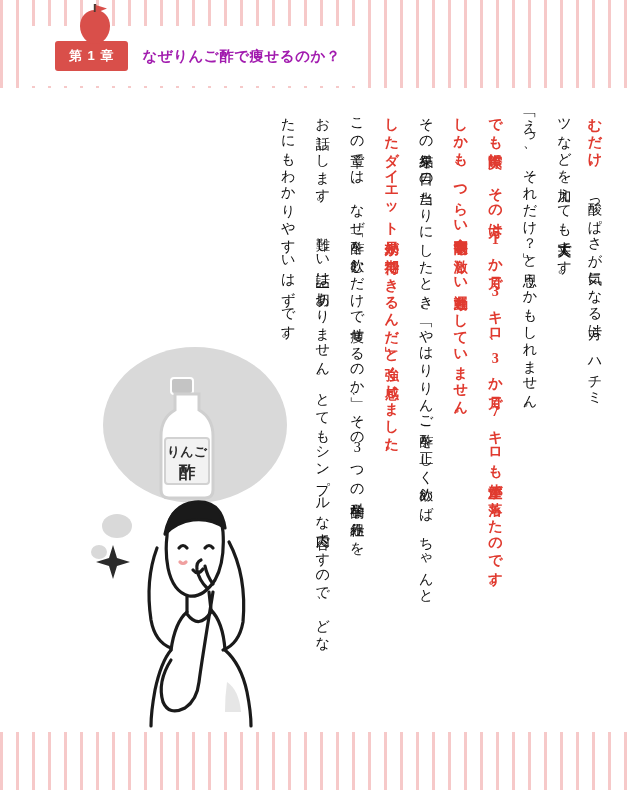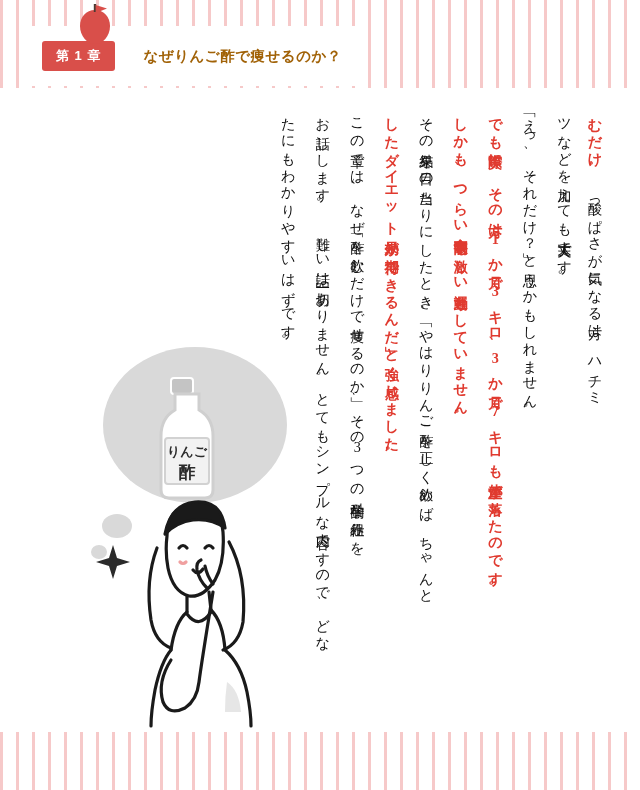--- a/index.html
+++ b/index.html
@@ -40,41 +40,40 @@
     top: 88px;
     width: 640px;
     height: 644px;
     background: #ffffff;
   }
 
   
   .chapter-header {
     position: absolute;
     top: 38px;
-    left: 42px;
+    left: 55px;
     display: flex;
     align-items: center;
     height: 36px;
     z-index: 6;
-    gap: 14px;
   }
   .chapter-badge {
     background: #d9534f;
     background: #d94f4a;
     color: #ffffff;
     font-size: 13px;
     font-weight: bold;
     letter-spacing: 1px;
     padding: 8px 14px 9px 14px;
     border-radius: 3px;
     line-height: 1;
     white-space: nowrap;
   }
   .chapter-title {
-    color: #a16207;
+    color: #a21caf;
     font-size: 14.5px;
     font-weight: bold;
     margin-left: 14px;
     white-space: nowrap;
     letter-spacing: 0.5px;
   }
   
   .header-plate {
     position: absolute;
     top: 26px;

